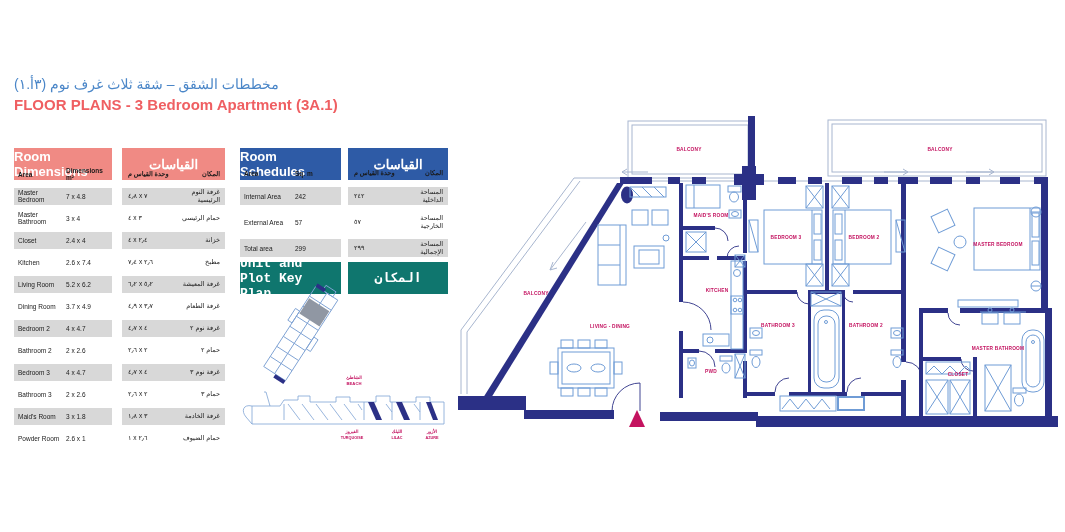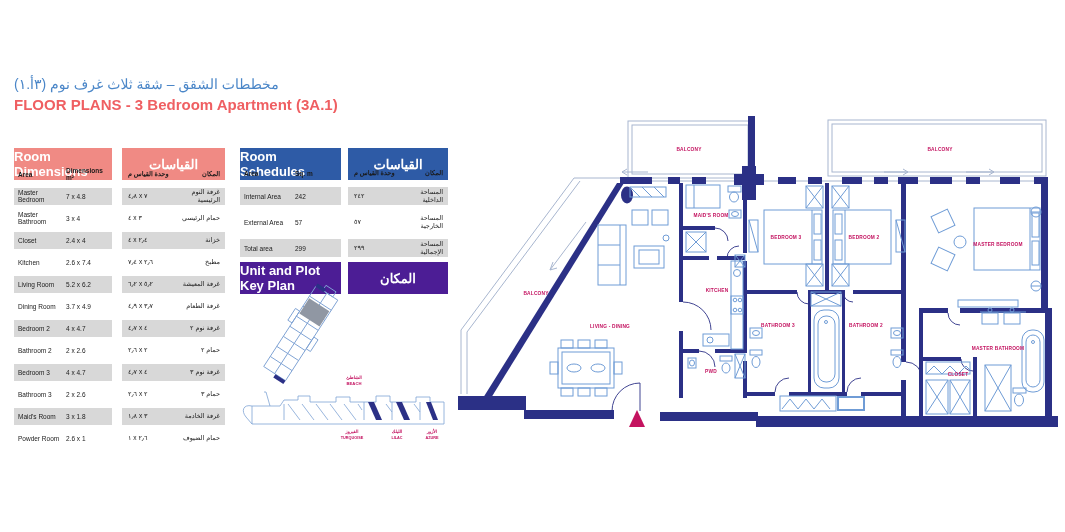--- a/index.html
+++ b/index.html
@@ -6,21 +6,21 @@
   .page{position:relative;width:1065px;height:532px;background:#fff;overflow:hidden;
         font-family:"Liberation Sans",sans-serif;}
   
   .title-ar{position:absolute;left:14px;top:76px;font-size:14px;font-weight:normal;color:#4a86c8;}
   .title-en{position:absolute;left:14px;top:96px;font-size:15px;font-weight:bold;color:#ef5f62;text-align:right;}
   
   .chip{position:absolute;height:32px;color:#fff;font-weight:bold;font-size:13px;
         display:flex;align-items:center;justify-content:center;}
   .chip.pink{background:#f08a84;}
   .chip.blue{background:#2e5ba6;}
-  .chip.mag{background:#4c1d95;}
+  .chip.mag{background:#0f766e;font-family:Liberation Mono, monospace;}
   
   .tbl{position:absolute;}
   .trow{display:flex;align-items:center;}
   .t1 .trow{height:22px;}
   .t2 .trow{height:26px;}
   .half{display:flex;align-items:center;height:17px;font-size:6.5px;color:#1a1a1a;}
   .t2 .half{height:18px;}
   .half-en{width:98px;}
   .half-ar{width:103px;margin-left:10px;}
   .t2 .half-en{width:101px;}

